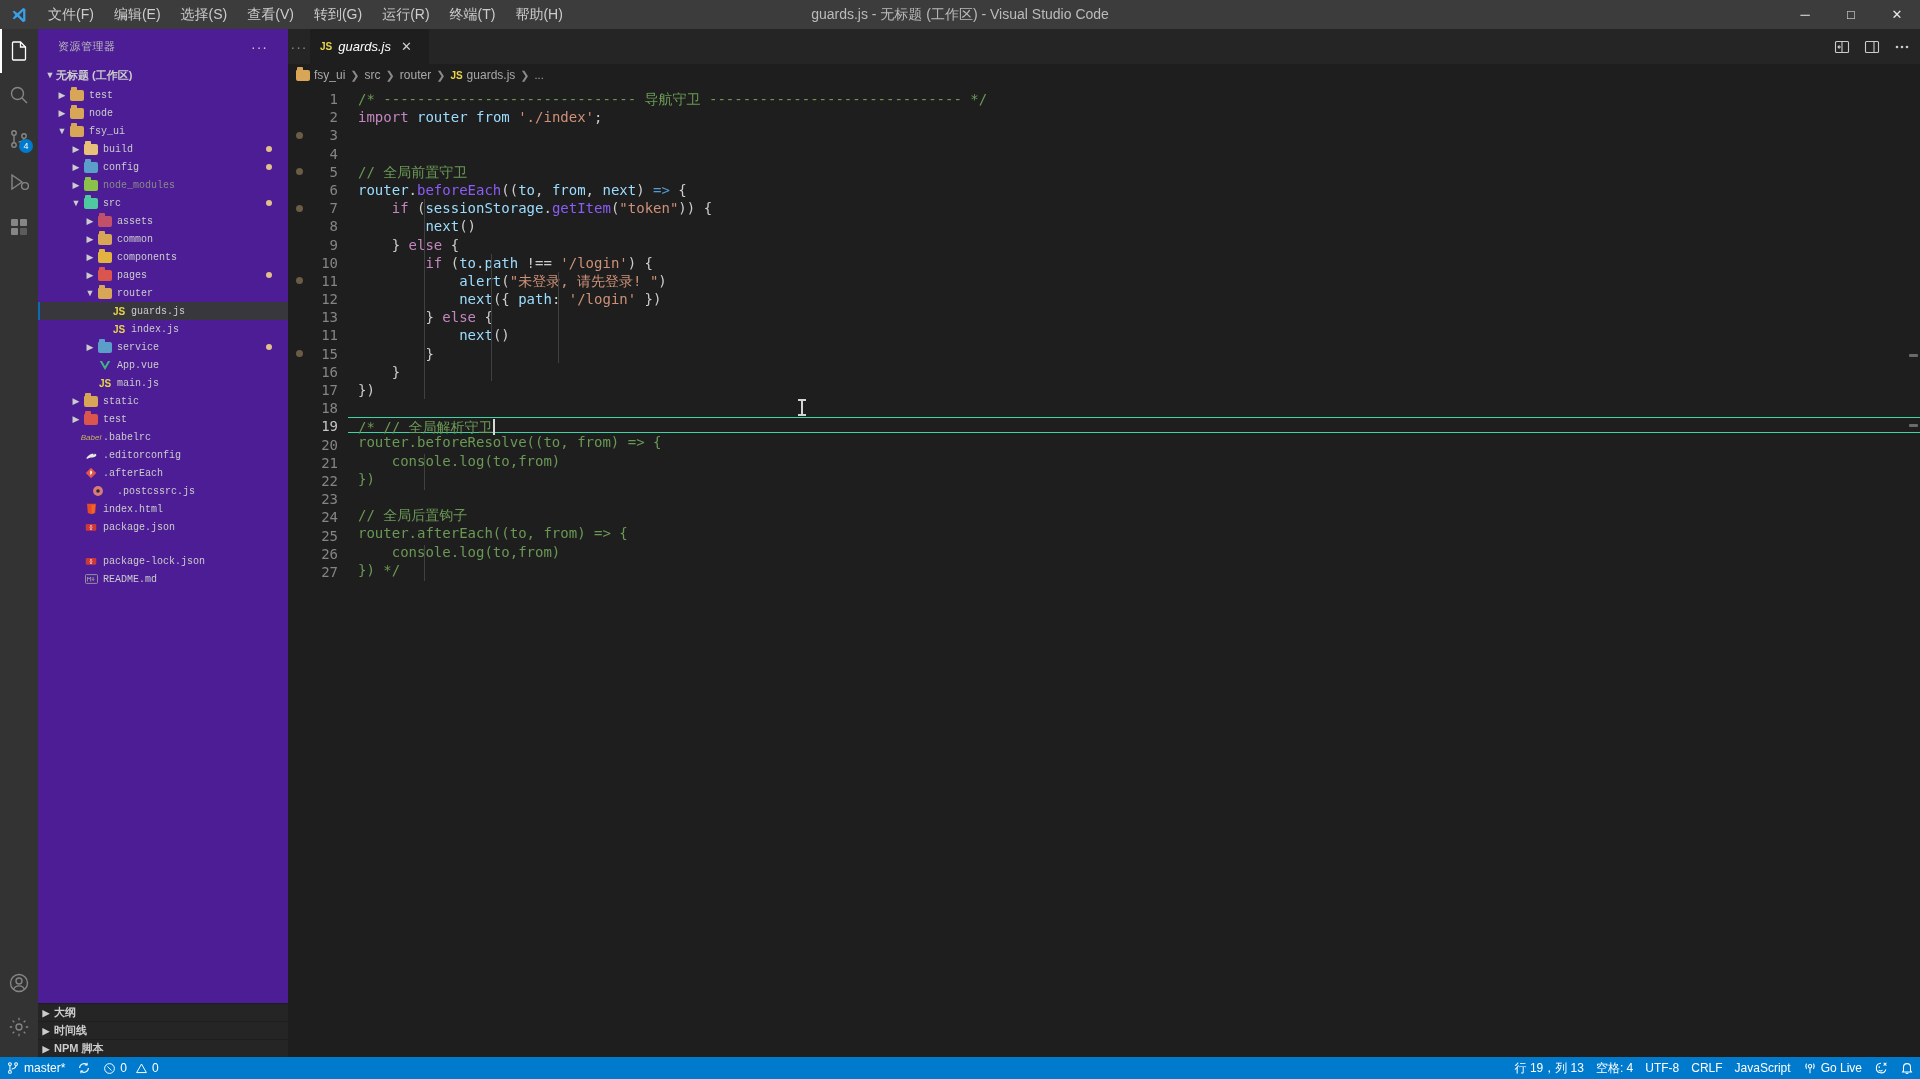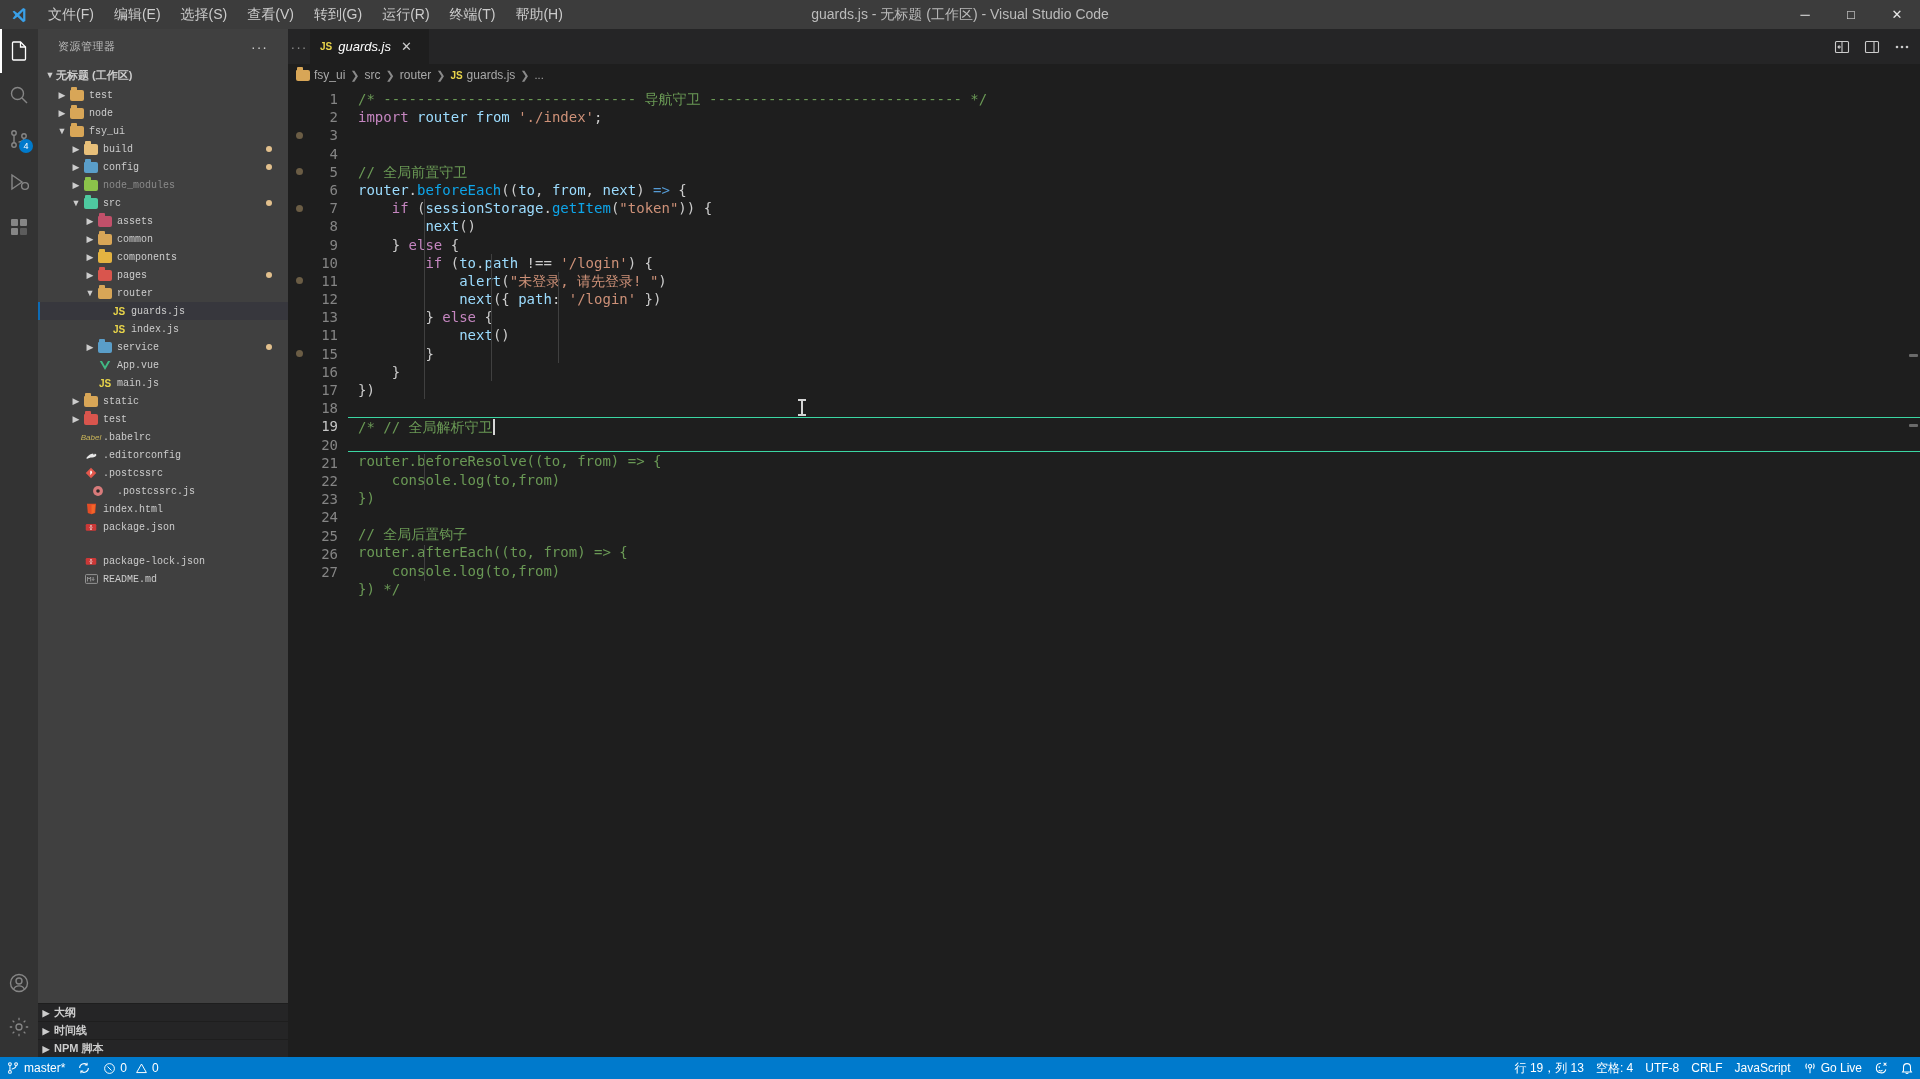--- a/index.html
+++ b/index.html
@@ -30,21 +30,21 @@
     justify-content:center; position:relative; color:#868686; }
   .act-icon.active { color:#ffffff; }
   .act-icon.active:before { content:""; position:absolute; left:0; top:0; bottom:0;
     width:2px; background:#ffffff; }
   .act-spacer { flex:1; }
   .act-badge { position:absolute; right:5px; bottom:8px; background:#007acc;
     color:#fff; font-size:9px; border-radius:9px; min-width:14px; height:14px;
     line-height:14px; text-align:center; padding:0 3px; }
 
   
-  .sidebar { width:250px; background:#404040; flex:0 0 250px; display:flex;
+  .sidebar { width:250px; background:#4c1d95; flex:0 0 250px; display:flex;
     flex-direction:column; min-height:0; }
   .sb-header { height:35px; display:flex; align-items:center; padding:0 20px 0 20px;
     font-size:11px; letter-spacing:.5px; color:#bbbbbb; flex:0 0 35px; }
   .sb-header .more { margin-left:auto; font-size:14px; color:#cccccc; letter-spacing:1px;}
   .tree { flex:1; overflow:hidden; font-size:13px; }
   .ws-row { height:22px; display:flex; align-items:center; padding-left:6px;
     font-size:11px; font-weight:bold; color:#cccccc; }
   .ws-row .tw { width:14px; display:flex; align-items:center; justify-content:center;
     font-size:9px; color:#cccccc; }
   .row { height:18px; display:flex; align-items:center; font-size:13px;
@@ -99,28 +99,28 @@
   .gm-dot { height:18.2px; display:flex; align-items:center; justify-content:center; }
   .gm-dot span { width:7px; height:7px; border-radius:50%; background:#6b5d45; }
   .linenums { width:38px; flex:0 0 38px; text-align:right; padding-top:4px;
     color:#858585; font-size:14px; }
   .ln { height:18.2px; line-height:18.2px; }
   .ln.cur { color:#c6c6c6; }
   .code { flex:1; padding-top:4px; position:relative; overflow:hidden; }
   .cl { height:18.2px; line-height:18.2px; white-space:pre; padding-left:10px;
     position:relative; }
   .cl.current { border-top:1px solid #3bd6a3; border-bottom:1px solid #3bd6a3;
-    height:35px; }
+    height:16px; }
   .indent { position:absolute; top:0; bottom:0; width:1px; background:#404040; }
 
   
   .t-cmt { color:#6A9955; }
   .t-kw  { color:#C586C0; }
   .t-kw2 { color:#569CD6; }
-  .t-fn  { color:#0ea5e9; }
+  .t-fn  { color:#8b5cf6; }
   .t-var { color:#9CDCFE; }
   .t-str { color:#CE9178; }
 
   .caret { display:inline-block; width:2px; height:16px; background:#d7d7d7;
     vertical-align:-3px; }
   .mouse-caret { position:absolute; width:2px; height:17px; background:#d4d4d4;
     left:453px; top:313px; }
   .mouse-caret:before, .mouse-caret:after { content:""; position:absolute;
     left:-3px; width:8px; height:2px; background:#d4d4d4; }
   .mouse-caret:before { top:0; }
@@ -380,21 +380,21 @@
             <span class="lbl">.editorconfig</span>
           </div>
           <div class="row" style="padding-left: 32px;">
             <span class="tw empty">▶</span>
             <span class="ficon">
               <svg width="12" height="12" viewBox="0 0 16 16">
                 <path fill="#e2574c" d="M8 1l7 7-7 7-7-7z"></path>
                 <path fill="#fff" d="M7 5h1.6l1 2.6L7 11z"></path>
               </svg>
             </span>
-            <span class="lbl">.postcssrc</span>
+            <span class="lbl">.afterEach</span>
           </div>
           <div class="row" style="padding-left: 32px; gap: 7px;">
             <span class="tw empty">▶</span>
             <span class="ficon">
               <svg width="12" height="12" viewBox="0 0 16 16">
                 <circle cx="8" cy="8" r="6.6" fill="#d87b7b"></circle>
                 <circle cx="8" cy="8" r="2.4" fill="#2a2a2a"></circle>
               </svg>
             </span>
             <span class="lbl">.postcssrc.js</span>

